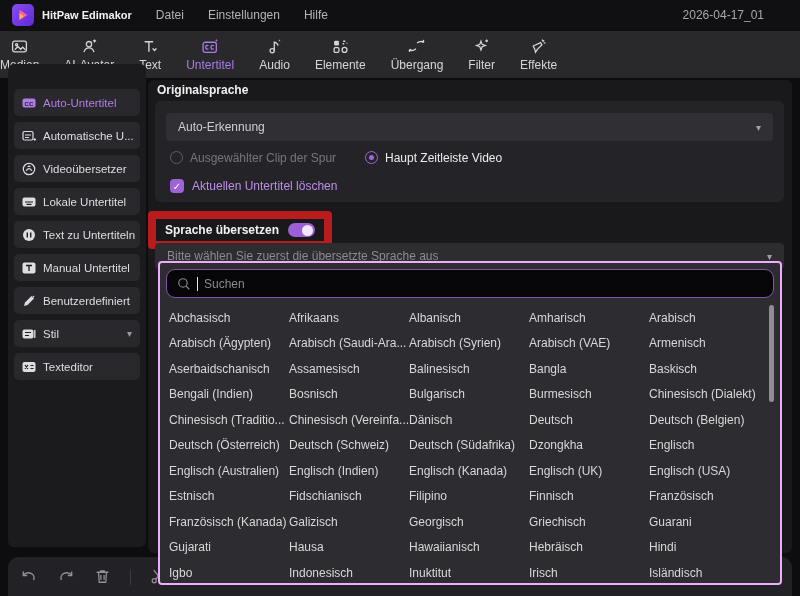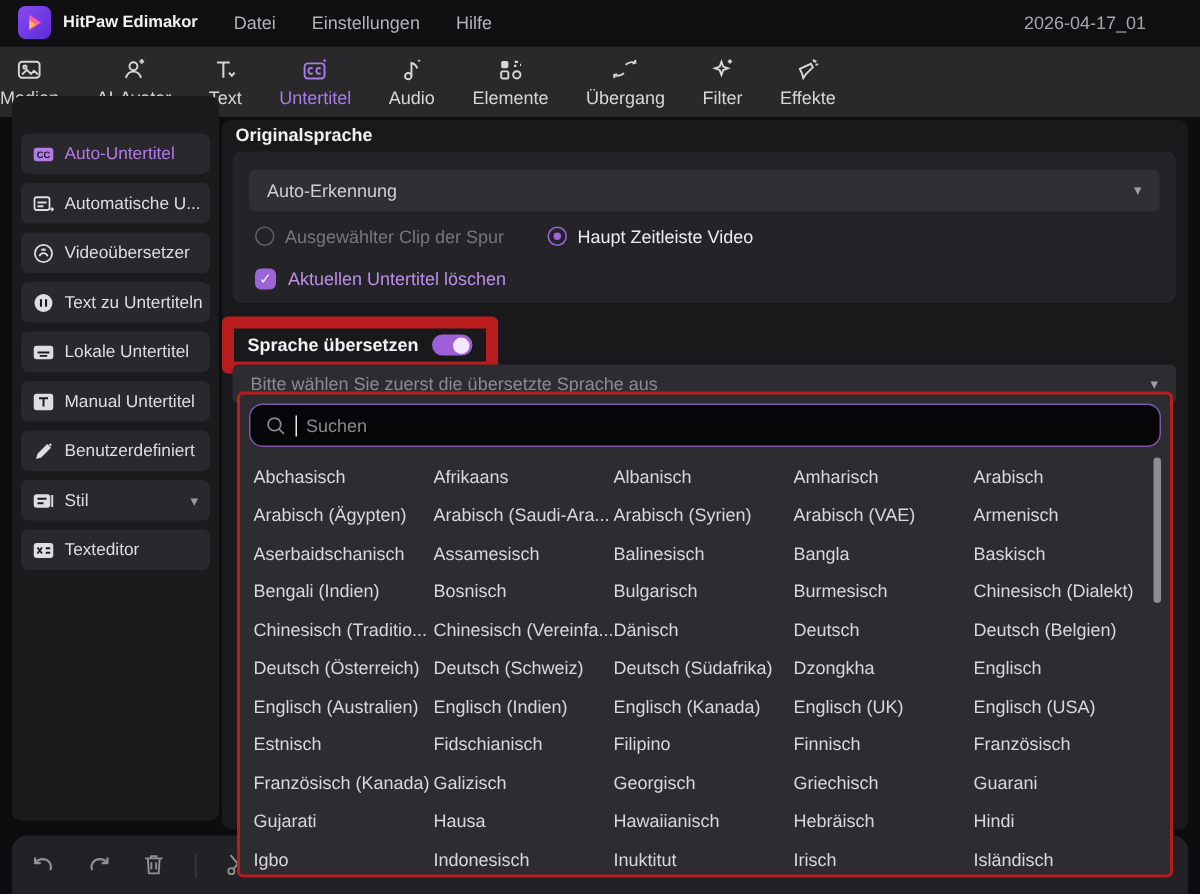--- a/index.html
+++ b/index.html
@@ -67,21 +67,21 @@
   .translate-lbl { font-weight:bold; color:#f2f2f2; }
   .toggle { position:relative; width:27px; height:14px; border-radius:7px; background:#9d5fd8; cursor:pointer; }
   .toggle .knob { position:absolute; right:2px; top:1.5px; width:11px; height:11px;
     border-radius:50%; background:#f3e6ff; }
 
   .select2 { position:absolute; left:7px; top:163px; width:629px; height:26px;
     background:#2c2c31; color:#8c8c90; }
 
   
   .lang-panel { position:absolute; left:10px; top:181px; width:624px; height:324px;
-    background:#2c2c31; border:2px solid #b91c1c; border-radius:4px; z-index:10; }
+    background:#2c2c31; border:2px solid #f0abfc; border-radius:4px; z-index:10; }
   .search-box { position:absolute; left:6px; top:6px; width:608px; height:29px;
     background:#060608; border:1.5px solid #7e55ab; border-radius:9px;
     display:flex; align-items:center; padding:0 10px; gap:6px; color:#8a8a8e; }
   .caret-bar { width:1px; height:14px; background:#e8e8e8; }
   .search-box input { flex:1; background:transparent; border:none; outline:none;
     color:#dddddd; font-size:12px; font-family:"Liberation Sans", sans-serif; }
   .search-box input::placeholder { color:#8a8a8e; }
   .lang-grid { position:absolute; left:9px; top:42px; width:600px;
     display:grid; grid-template-columns:repeat(5,1fr); grid-auto-rows:25.5px; align-items:center; }
   .lang-cell { color:#d8d8da; white-space:nowrap; overflow:hidden; cursor:pointer; }
@@ -229,34 +229,34 @@
       <svg width="14" height="14" viewBox="0 0 14 14" fill="none" stroke="currentColor" stroke-width="1.2">
         <circle cx="7" cy="7" r="5.7"></circle>
           <path d="M4.3 8.8c.9-2.8 4.5-2.8 5.4 0M5.5 4.5h3M7 3.6v1"></path>
       </svg>
     </span>
     <span>Videoübersetzer</span>
   </div>
   <div class="side-btn">
     <span>
       <svg width="14" height="14" viewBox="0 0 14 14">
+        <rect x="0.5" y="2.5" width="13" height="9" rx="2" fill="currentColor"></rect>
+        <path d="M3 7h8M4.5 9.3h5" stroke="#1b1b1e" stroke-width="1.2"></path>
+      </svg>
+    </span>
+    <span>Lokale Untertitel</span>
+  </div>
+  <div class="side-btn">
+    <span>
+      <svg width="14" height="14" viewBox="0 0 14 14">
         <circle cx="7" cy="7" r="6" fill="currentColor"></circle>
         <path d="M5.3 4.5v5M8.7 4.5v5" stroke="#1b1b1e" stroke-width="1.4"></path>
       </svg>
     </span>
     <span>Text zu Untertiteln</span>
-  </div>
-  <div class="side-btn">
-    <span>
-      <svg width="14" height="14" viewBox="0 0 14 14">
-        <rect x="0.5" y="2.5" width="13" height="9" rx="2" fill="currentColor"></rect>
-        <path d="M3 7h8M4.5 9.3h5" stroke="#1b1b1e" stroke-width="1.2"></path>
-      </svg>
-    </span>
-    <span>Lokale Untertitel</span>
   </div>
   <div class="side-btn">
     <span>
       <svg width="14" height="14" viewBox="0 0 14 14">
         <rect x="0.5" y="1.5" width="13" height="11" rx="2" fill="currentColor"></rect>
         <path d="M4 4.5h6M7 4.5V10" stroke="#1b1b1e" stroke-width="1.3"></path>
       </svg>
     </span>
     <span>Manual Untertitel</span>
   </div>

